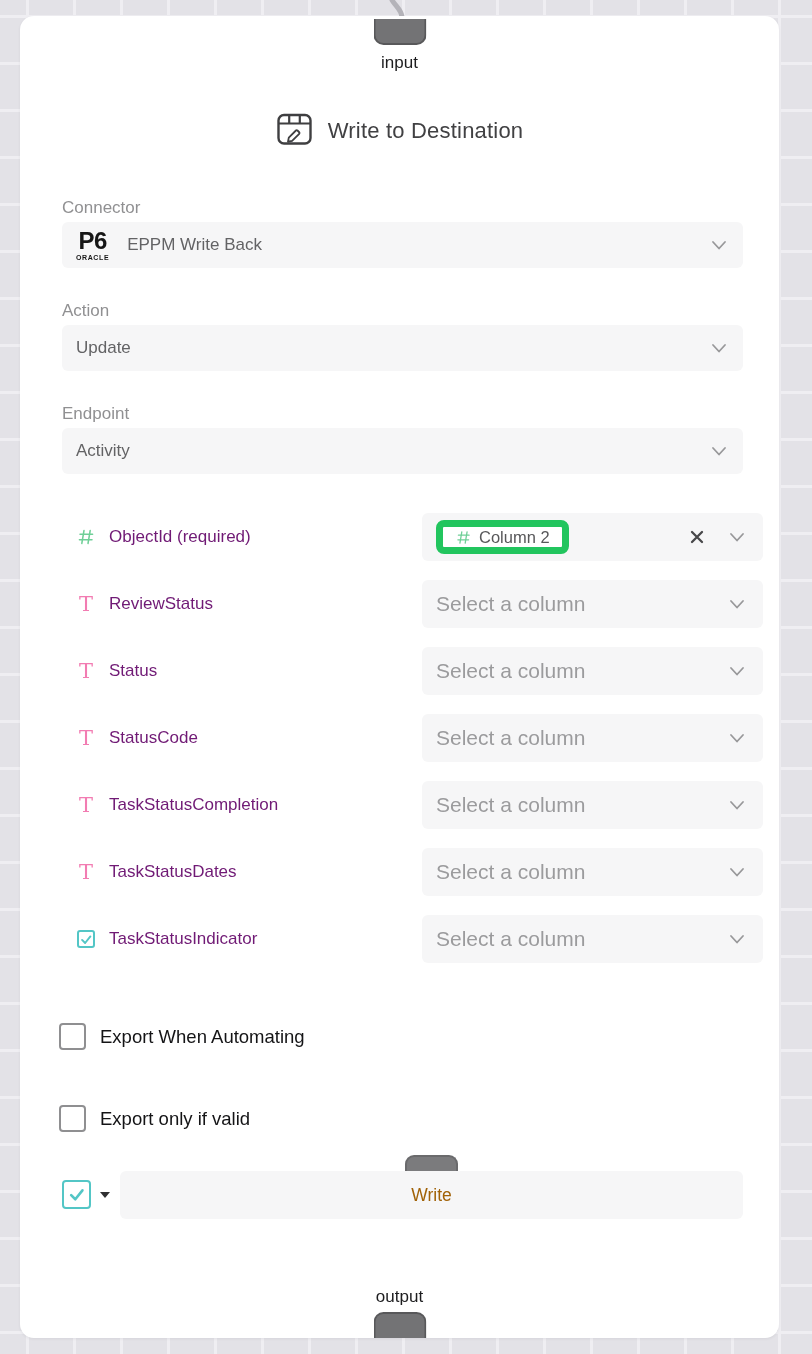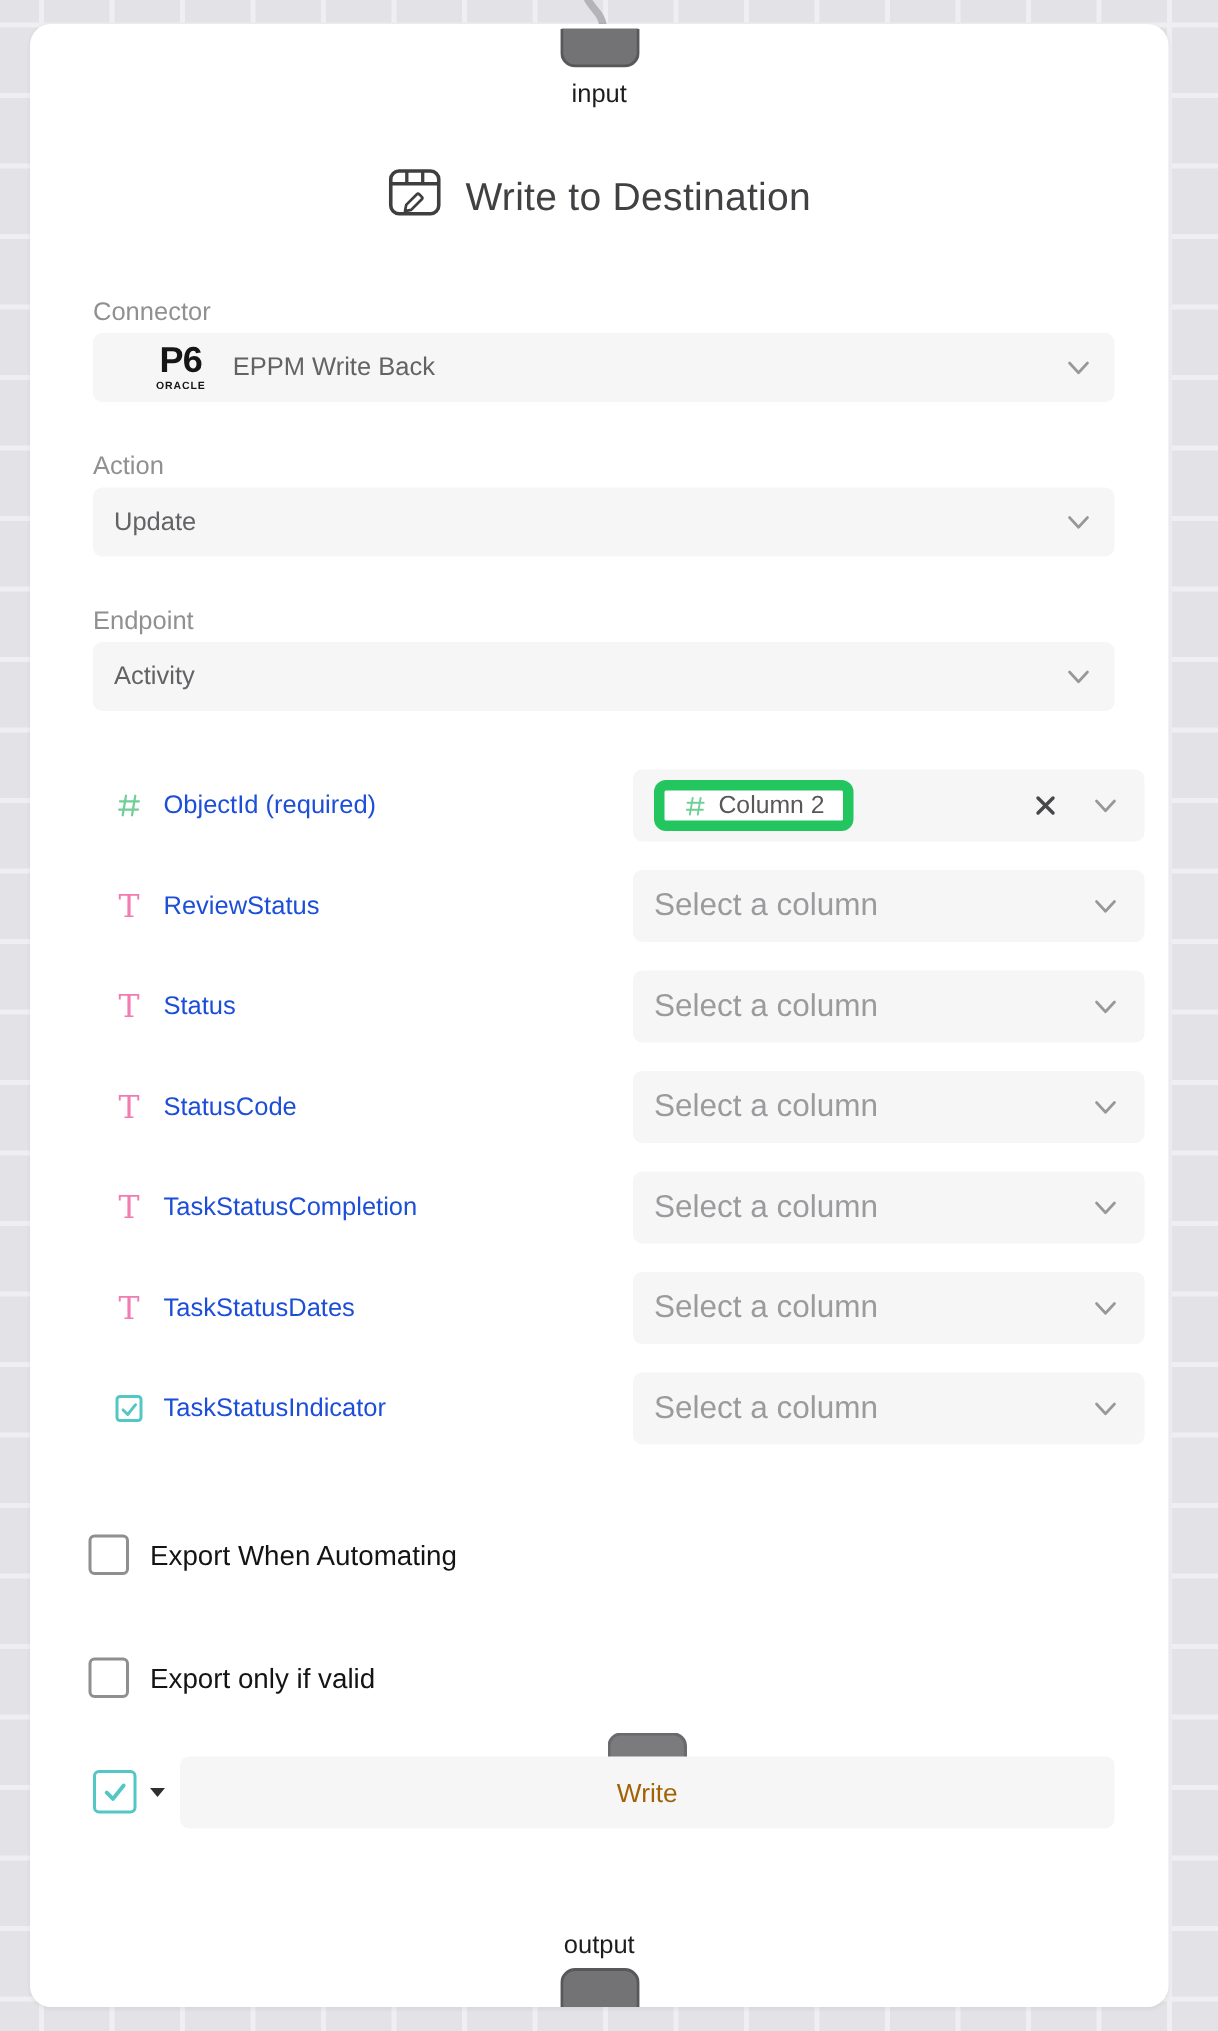--- a/index.html
+++ b/index.html
@@ -39,47 +39,47 @@
     position:absolute;left:50%;transform:translateX(-50%);
     font-size:17px;color:#1d1d1f;white-space:nowrap;
   }
   .input-label{top:37px;}
   .output-label{top:1271px;}
   
   .title-row{
     position:absolute;left:0;top:94px;width:100%;height:42px;
     display:flex;align-items:center;justify-content:center;gap:15px;
   }
-  .title{font-size:26px;font-weight:400;color:#414143;margin:0;letter-spacing:.2px;}
+  .title{font-size:22px;font-weight:400;color:#414143;margin:0;letter-spacing:.2px;}
   
   .section-label{
     position:absolute;left:42px;font-size:17px;color:#909092;
   }
   .select-box{
     position:absolute;left:42px;width:681px;height:46px;
     background:#f6f6f7;border-radius:6px;
     display:flex;align-items:center;box-sizing:border-box;padding:0 14px;
   }
   .lbl-connector{top:182px;} .box-connector{top:206px;}
   .lbl-action{top:285px;}    .box-action{top:309px;}
   .lbl-endpoint{top:388px;}  .box-endpoint{top:412px;}
   .select-value{font-size:17px;color:#636365;}
   .chevron{margin-left:auto;flex:0 0 auto;}
-  .p6-logo{display:flex;flex-direction:column;align-items:center;margin-right:18px;line-height:1;margin-left:28px;}
+  .p6-logo{display:flex;flex-direction:column;align-items:center;margin-right:18px;line-height:1;}
   .p6-top{font-size:24px;font-weight:700;color:#161616;letter-spacing:-.5px;}
   .p6-bottom{font-size:7px;font-weight:700;color:#161616;letter-spacing:.6px;margin-top:1px;}
   
   .field-row{position:absolute;left:55px;width:688px;height:48px;display:flex;align-items:center;}
   .fr-0{top:497px;} .fr-1{top:564px;} .fr-2{top:631px;} .fr-3{top:698px;}
   .fr-4{top:765px;} .fr-5{top:832px;} .fr-6{top:899px;}
   .type-icon{width:22px;display:flex;justify-content:center;align-items:center;flex:0 0 22px;}
   .t-glyph{font-family:"DejaVu Serif","Liberation Serif",serif;font-size:21px;color:#f27cb2;line-height:1;}
   .bool-box{width:18px;height:18px;border:2px solid #53c6c6;border-radius:3px;box-sizing:border-box;
     display:flex;align-items:center;justify-content:center;background:#fff;}
-  .field-name{font-size:17px;color:#1d4ed8;margin-left:12px;}
+  .field-name{font-size:17px;color:#701a75;margin-left:12px;}
   .field-select{
     margin-left:auto;width:341px;height:48px;background:#f6f6f7;border-radius:6px;
     display:flex;align-items:center;box-sizing:border-box;padding:0 14px;position:relative;
   }
   .placeholder{font-size:21px;color:#9b9b9d;}
   .chip{
     display:flex;align-items:center;gap:7px;height:34px;padding:0 12px;
     background:#fff;border:7px solid #22c55e;border-radius:8px;box-sizing:border-box;
   }
   .chip-text{font-size:16.5px;color:#58585a;}

